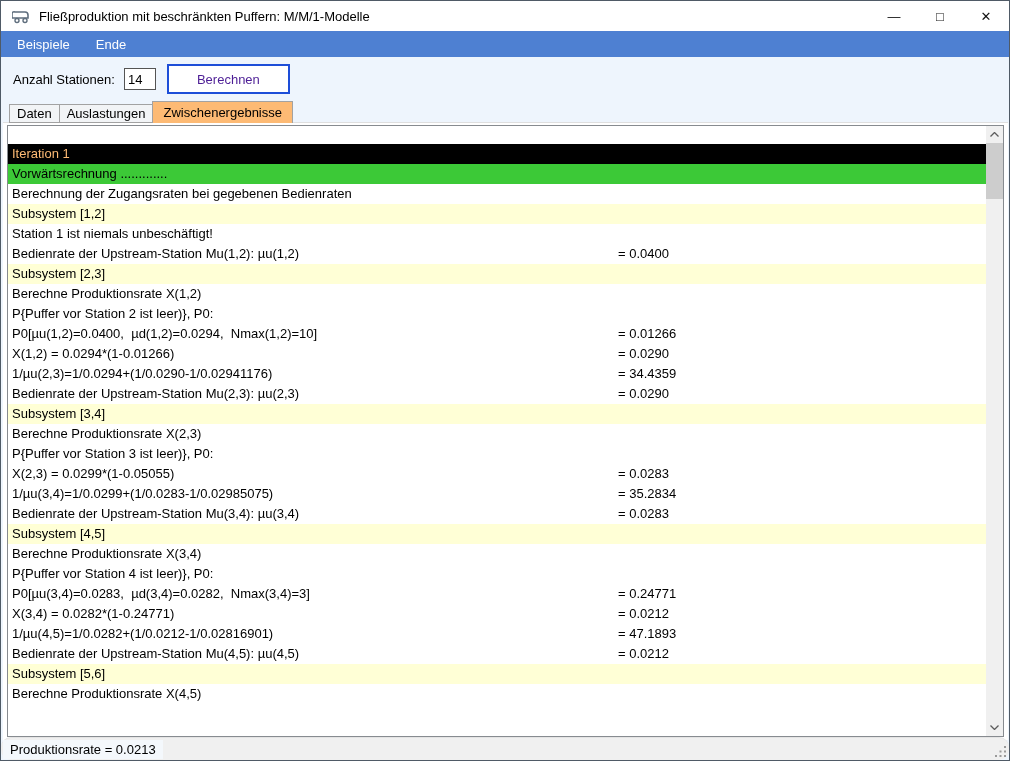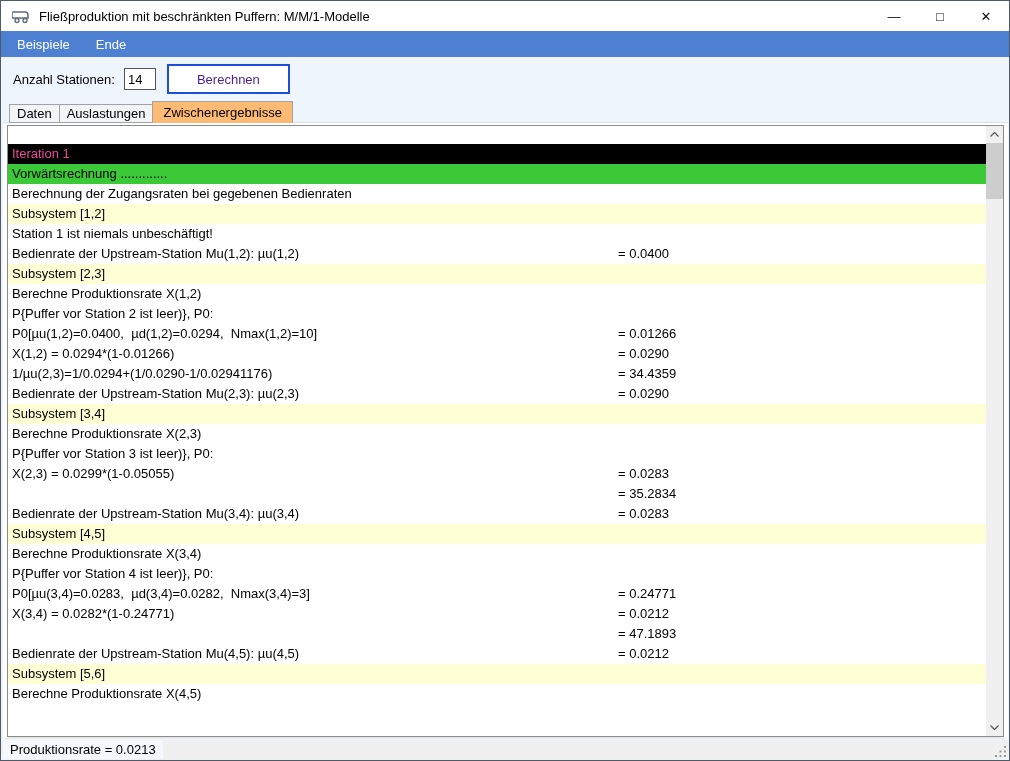--- a/index.html
+++ b/index.html
@@ -30,21 +30,21 @@
   .tab{height:19px;box-sizing:border-box;display:flex;align-items:center;padding:0 7px;
     background:#f2f4f6;border:1px solid #a2a2a2;margin-right:-1px;}
   .tab.selected{height:22px;background:#fdba74;border-bottom:none;position:relative;z-index:2;padding:0 10px;margin-top:32px;}
   .tabpage{position:absolute;top:121px;left:2px;width:1005px;height:617px;background:#fff;border-top:1px solid #dfdfdf;}
   
   .listbox{position:absolute;top:124px;left:6px;width:997px;height:612px;box-sizing:border-box;
     background:#fff;border:1px solid #878b90;overflow:hidden;z-index:4;}
   .lb-rows{position:absolute;top:0;left:0;right:17px;bottom:0;overflow:hidden;}
   .lb-row{height:20px;line-height:20px;font-size:13px;position:relative;padding-left:4px;white-space:pre;}
   .lb-row:first-child{height:18px;line-height:18px;}
-  .lb-row.black{background:#000;color:#ec4899;}
+  .lb-row.black{background:#000;color:#fdba74;}
   .lb-row.green{background:#3cc937;color:#000;}
   .lb-row.yellow{background:#ffffd6;}
   .row-value{position:absolute;left:610px;top:0;}
   
   .vscroll{position:absolute;top:0;right:0;bottom:0;width:17px;background:#f0f0f0;}
   .scroll-btn{position:absolute;left:0;width:17px;height:17px;display:flex;align-items:center;justify-content:center;}
   .scroll-btn.up{top:0;}
   .scroll-btn.down{bottom:0;}
   .scroll-thumb{position:absolute;top:17px;left:0;width:17px;height:56px;background:#cdcdcd;}
   
@@ -103,28 +103,28 @@
         <div class="lb-row normal"><span class="row-text">Berechne Produktionsrate X(1,2)</span></div>
         <div class="lb-row normal"><span class="row-text">P{Puffer vor Station 2 ist leer)}, P0:</span></div>
         <div class="lb-row normal"><span class="row-text">P0[µu(1,2)=0.0400,  µd(1,2)=0.0294,  Nmax(1,2)=10]</span><span class="row-value">= 0.01266</span></div>
         <div class="lb-row normal"><span class="row-text">X(1,2) = 0.0294*(1-0.01266)</span><span class="row-value">= 0.0290</span></div>
         <div class="lb-row normal"><span class="row-text">1/µu(2,3)=1/0.0294+(1/0.0290-1/0.02941176)</span><span class="row-value">= 34.4359</span></div>
         <div class="lb-row normal"><span class="row-text">Bedienrate der Upstream-Station Mu(2,3): µu(2,3)</span><span class="row-value">= 0.0290</span></div>
         <div class="lb-row yellow"><span class="row-text">Subsystem [3,4]</span></div>
         <div class="lb-row normal"><span class="row-text">Berechne Produktionsrate X(2,3)</span></div>
         <div class="lb-row normal"><span class="row-text">P{Puffer vor Station 3 ist leer)}, P0:</span></div>
         <div class="lb-row normal"><span class="row-text">X(2,3) = 0.0299*(1-0.05055)</span><span class="row-value">= 0.0283</span></div>
-        <div class="lb-row normal"><span class="row-value">= 35.2834</span></div>
+        <div class="lb-row normal"><span class="row-text">1/µu(3,4)=1/0.0299+(1/0.0283-1/0.02985075)</span><span class="row-value">= 35.2834</span></div>
         <div class="lb-row normal"><span class="row-text">Bedienrate der Upstream-Station Mu(3,4): µu(3,4)</span><span class="row-value">= 0.0283</span></div>
         <div class="lb-row yellow"><span class="row-text">Subsystem [4,5]</span></div>
         <div class="lb-row normal"><span class="row-text">Berechne Produktionsrate X(3,4)</span></div>
         <div class="lb-row normal"><span class="row-text">P{Puffer vor Station 4 ist leer)}, P0:</span></div>
         <div class="lb-row normal"><span class="row-text">P0[µu(3,4)=0.0283,  µd(3,4)=0.0282,  Nmax(3,4)=3]</span><span class="row-value">= 0.24771</span></div>
         <div class="lb-row normal"><span class="row-text">X(3,4) = 0.0282*(1-0.24771)</span><span class="row-value">= 0.0212</span></div>
-        <div class="lb-row normal"><span class="row-value">= 47.1893</span></div>
+        <div class="lb-row normal"><span class="row-text">1/µu(4,5)=1/0.0282+(1/0.0212-1/0.02816901)</span><span class="row-value">= 47.1893</span></div>
         <div class="lb-row normal"><span class="row-text">Bedienrate der Upstream-Station Mu(4,5): µu(4,5)</span><span class="row-value">= 0.0212</span></div>
         <div class="lb-row yellow"><span class="row-text">Subsystem [5,6]</span></div>
         <div class="lb-row normal"><span class="row-text">Berechne Produktionsrate X(4,5)</span></div>
       </div>
     <div class="vscroll">
       <div class="scroll-btn up">
         <svg width="9" height="5" viewBox="0 0 9 5">
           <polyline points="0.5,4.5 4.5,0.5 8.5,4.5" fill="none" stroke="#5c5c5c" stroke-width="1.3"></polyline>
         </svg>
       </div>

